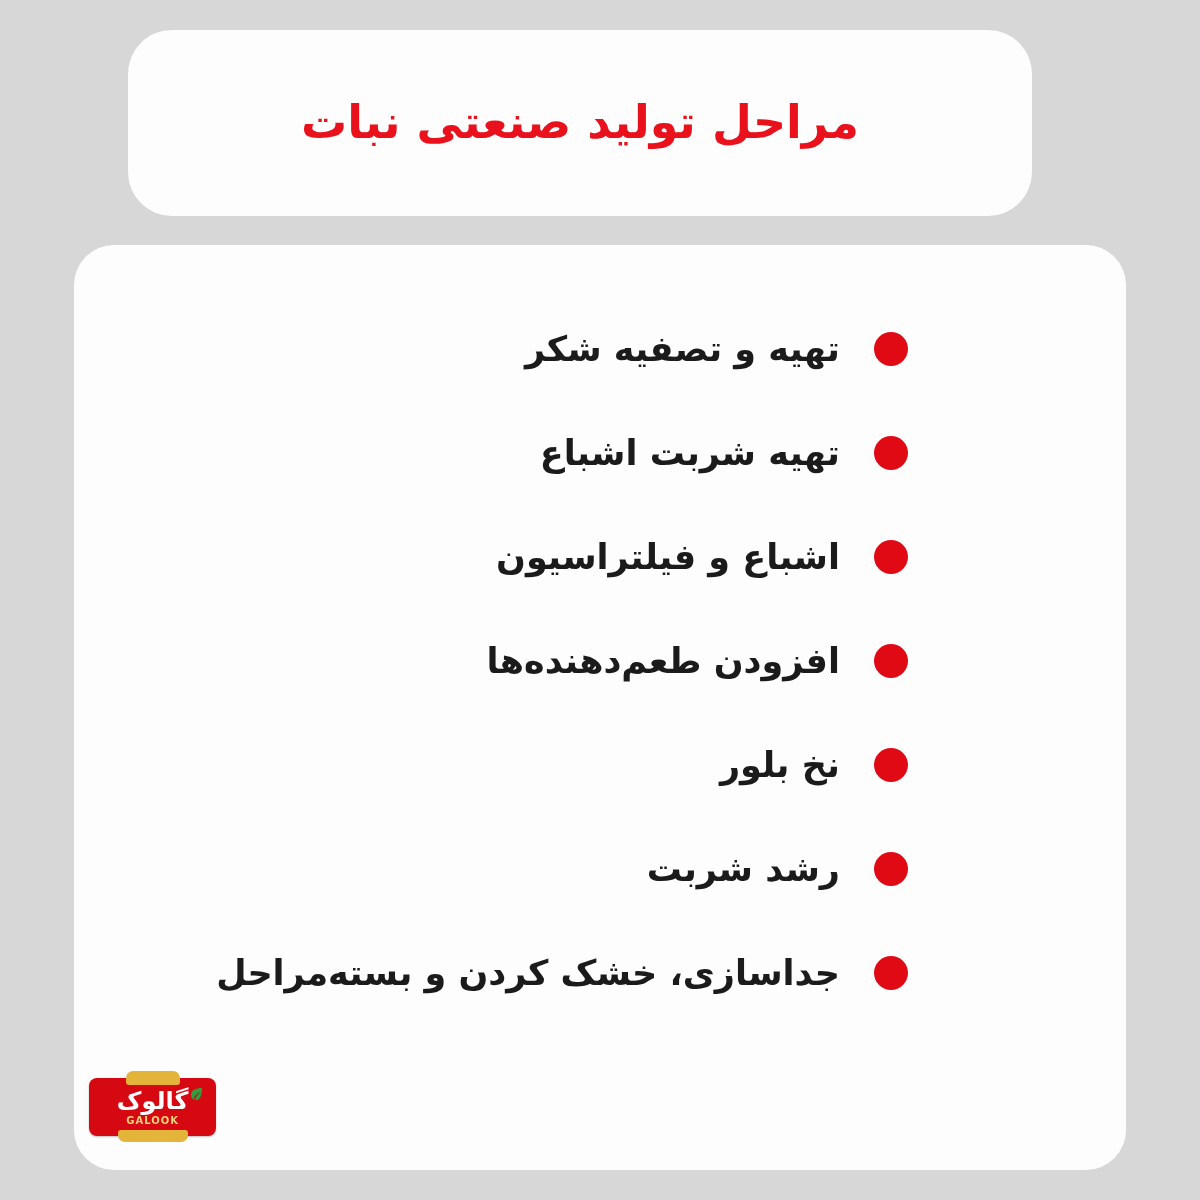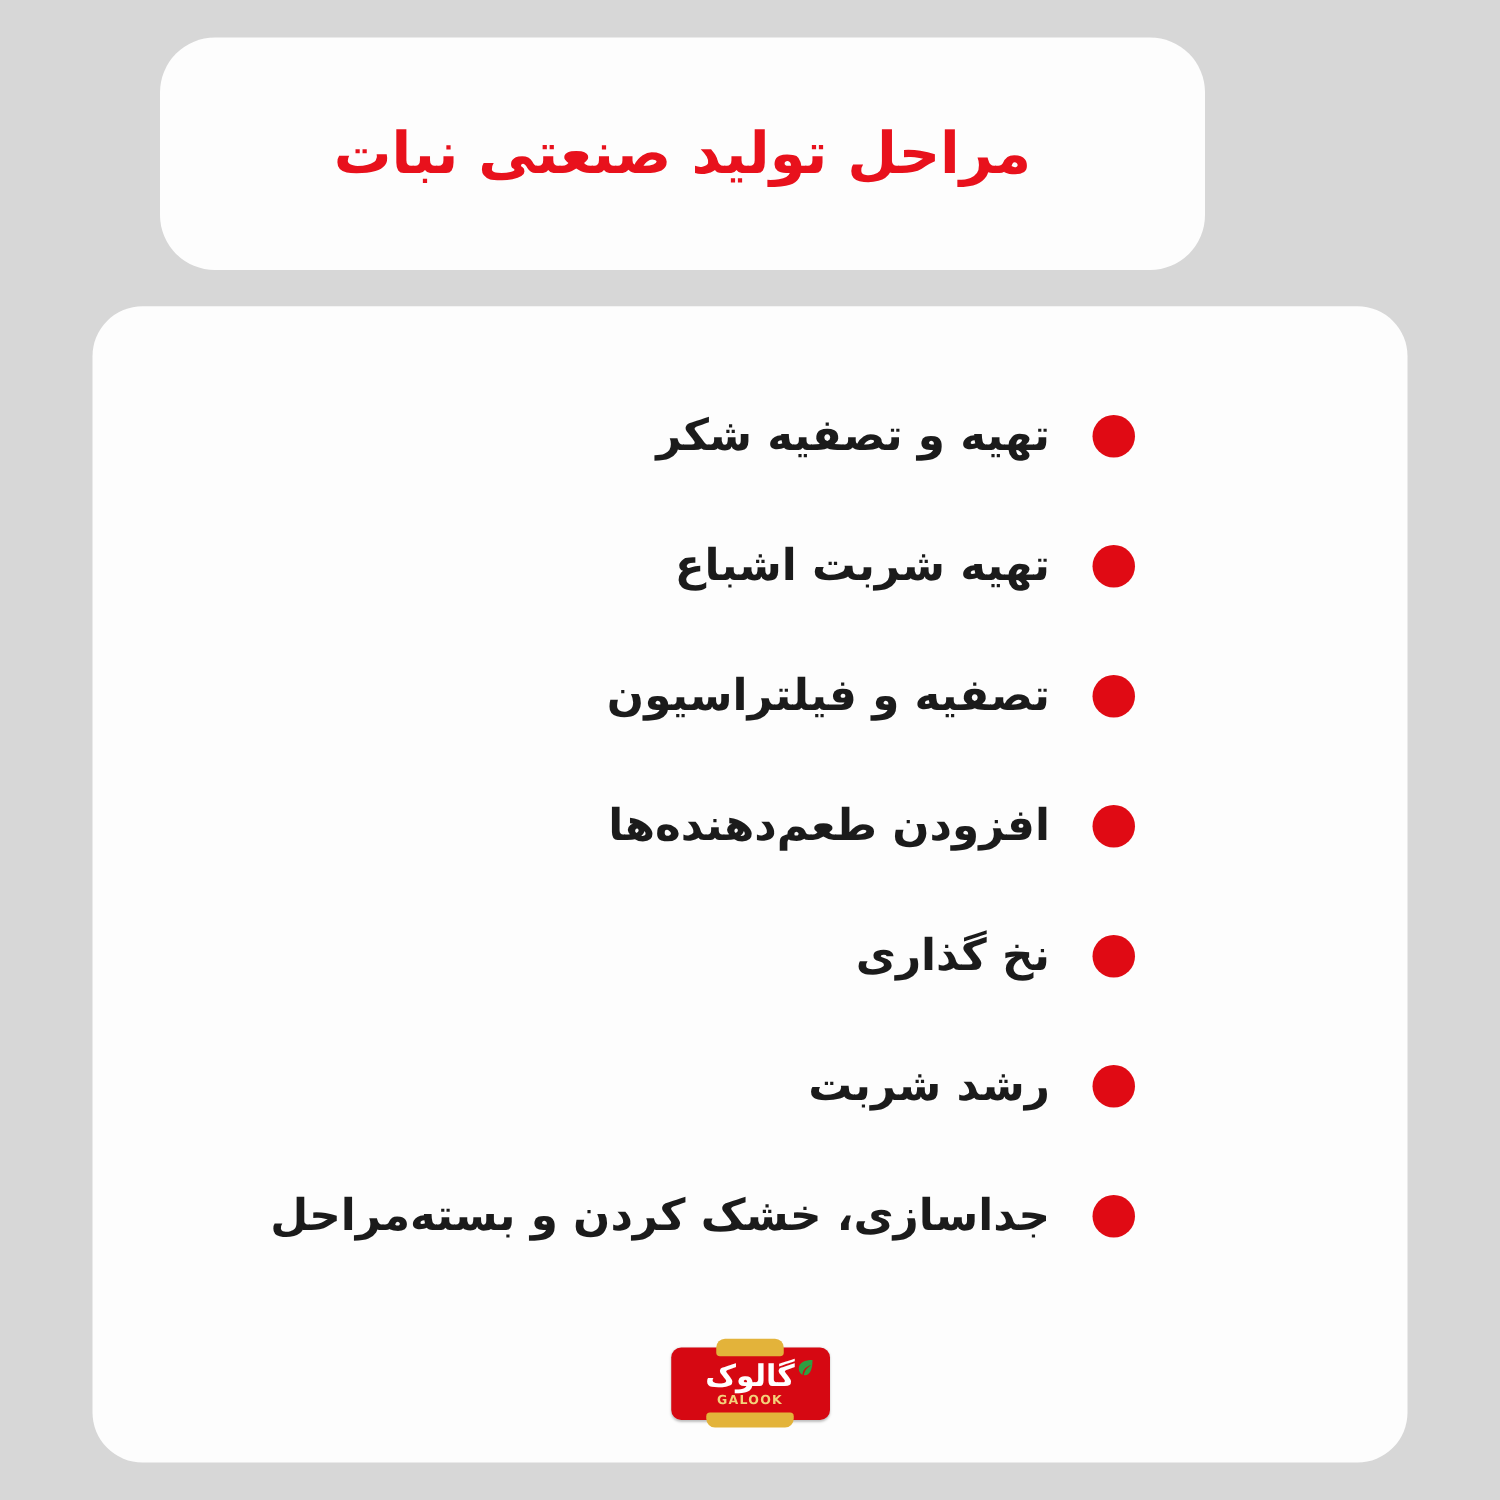--- a/index.html
+++ b/index.html
@@ -20,21 +20,21 @@
     height: 1200px;
     box-sizing: border-box;
     background: #d7d7d7;
   }
 
   
   .title-card {
     position: absolute;
     top: 30px;
     left: 128px;
-    width: 836px;
+    width: 904px;
     height: 186px;
     background: #fdfdfd;
     border-radius: 44px;
     display: flex;
     align-items: center;
     justify-content: center;
     box-sizing: border-box;
   }
 
   .title-text {
@@ -52,21 +52,21 @@
     position: absolute;
     top: 245px;
     left: 74px;
     width: 1052px;
     height: 925px;
     background: #fdfdfd;
     border-radius: 40px;
     box-sizing: border-box;
     padding: 52px 40px 20px 40px;
     display: flex;
-    flex-direction: column;
+    flex-direction: row;
   }
 
   .steps {
     list-style: none;
     margin: 0;
     padding: 0;
     display: flex;
     flex-direction: column;
     direction: rtl;
   }
@@ -196,32 +196,32 @@
         <span class="step-label">تهیه و تصفیه شکر</span>
       </li>
 
       <li class="step">
         <span class="bullet"></span>
         <span class="step-label">تهیه شربت اشباع</span>
       </li>
 
       <li class="step">
         <span class="bullet"></span>
-        <span class="step-label">تصفیه و فیلتراسیون</span>
+        <span class="step-label">اشباع و فیلتراسیون</span>
       </li>
 
       <li class="step">
         <span class="bullet"></span>
         <span class="step-label">افزودن طعم‌دهنده‌ها</span>
       </li>
 
 
       <li class="step">
         <span class="bullet"></span>
-        <span class="step-label">نخ گذاری</span>
+        <span class="step-label">نخ بلور</span>
       </li>
 
       <li class="step">
         <span class="bullet"></span>
         <span class="step-label">رشد شربت</span>
       </li>
 
       <li class="step">
         <span class="bullet"></span>
         <span class="step-label">جداسازی، خشک کردن و بسته‌مراحل</span>

